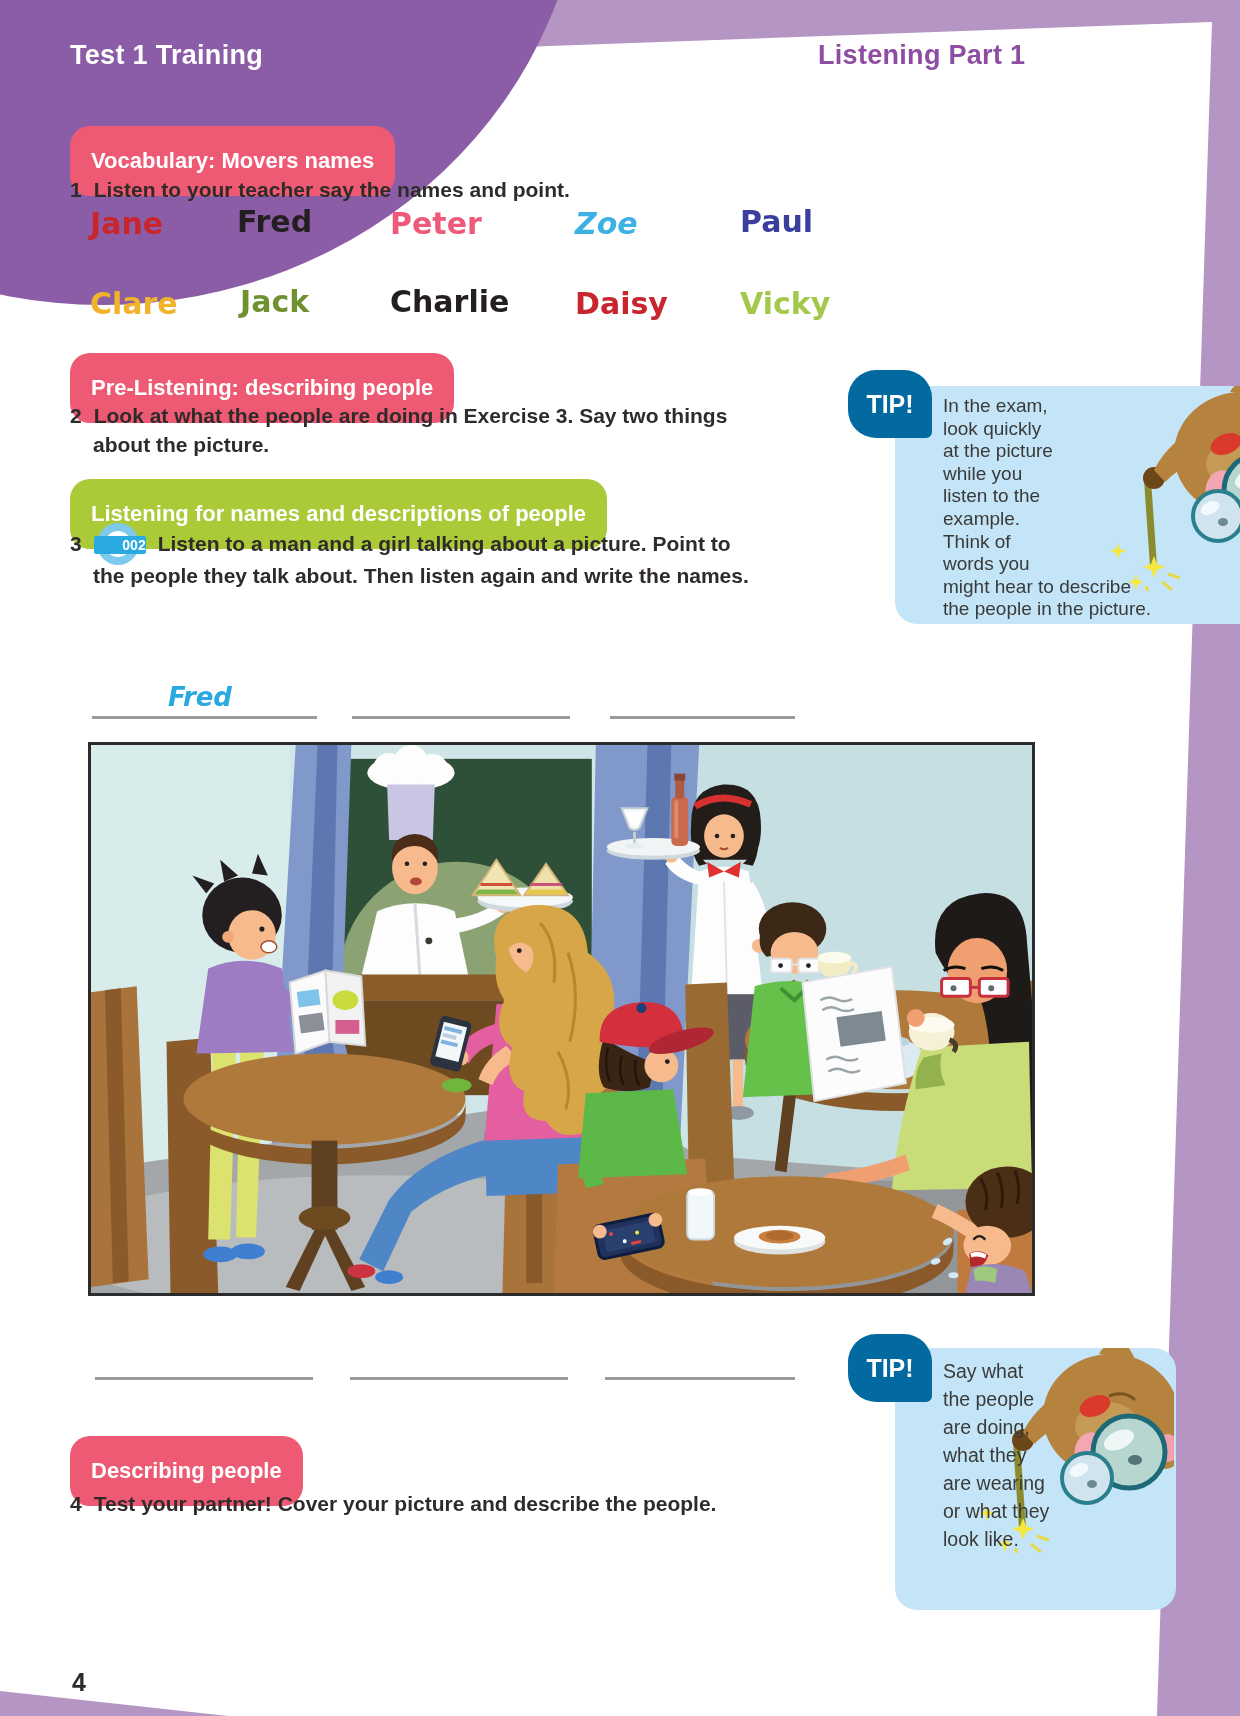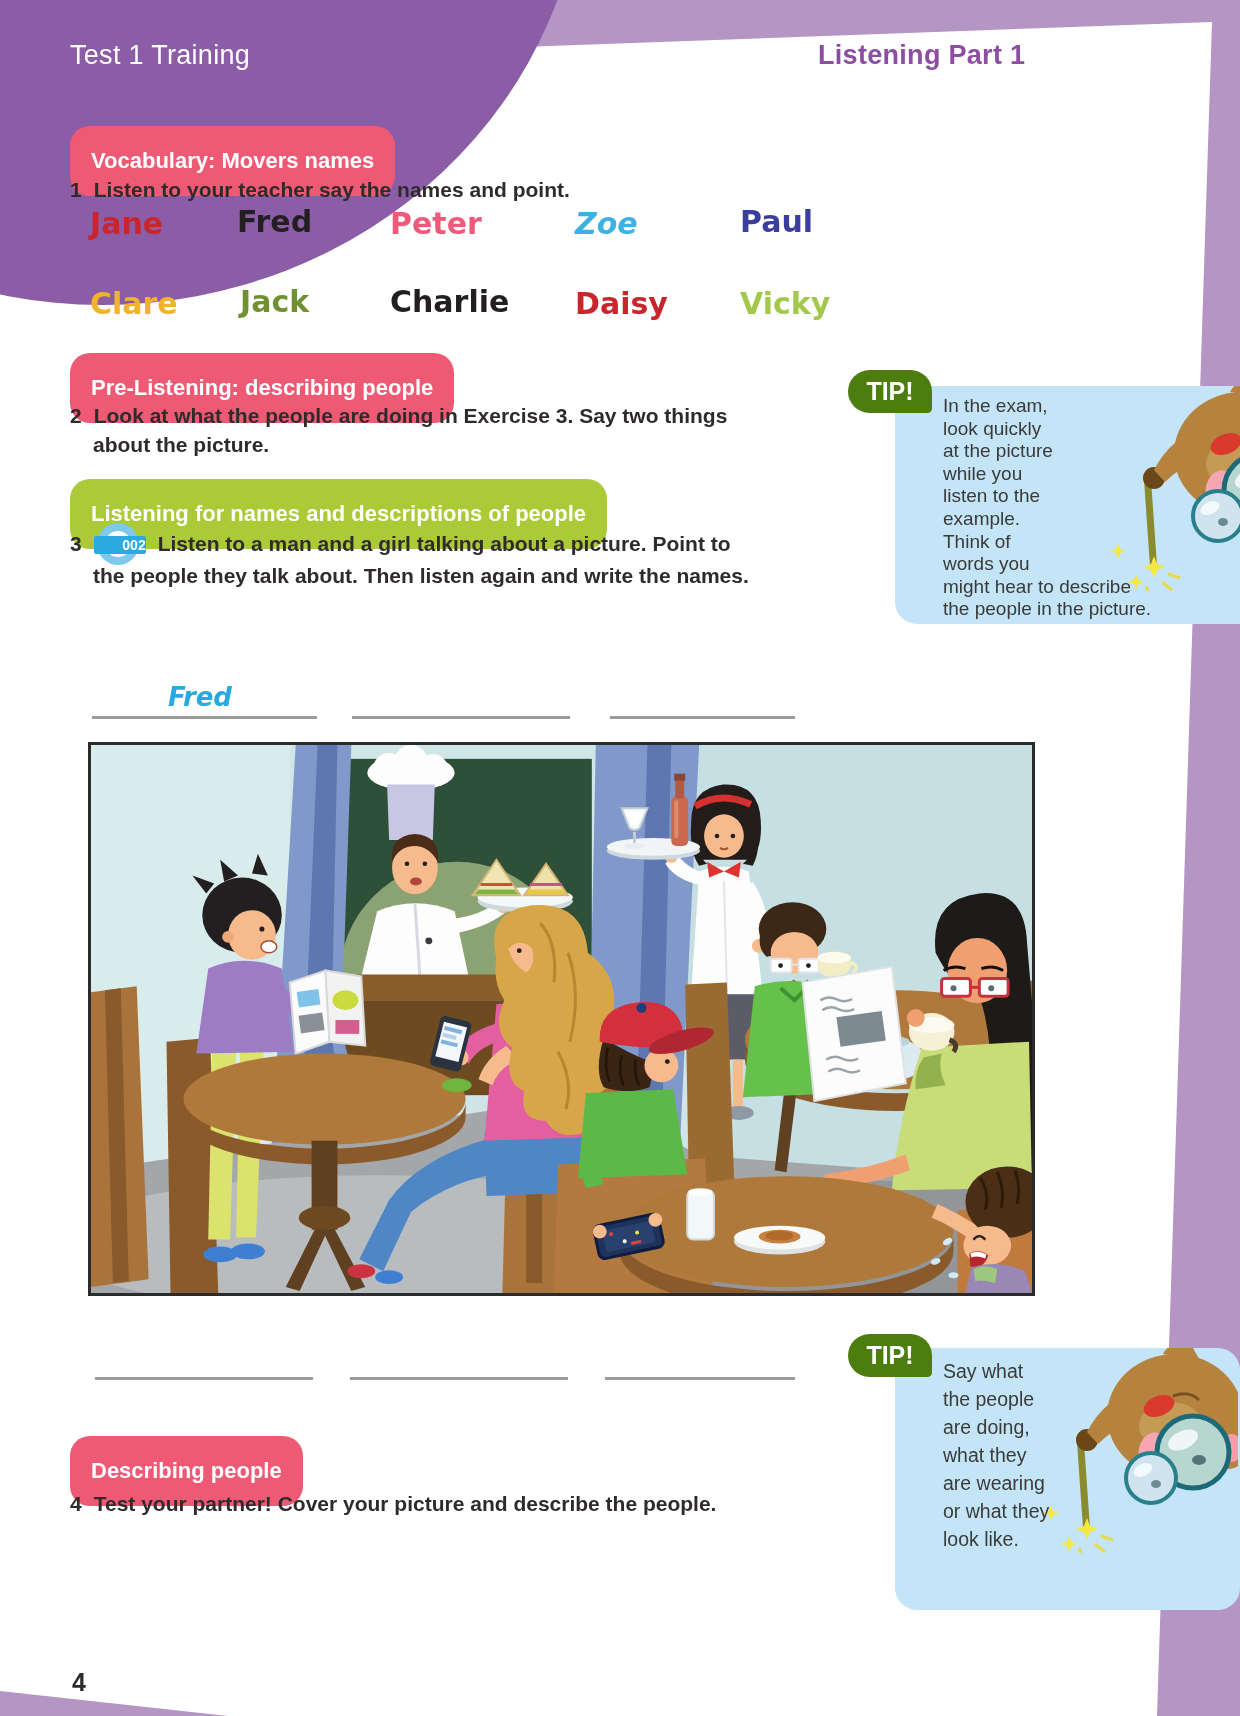--- a/index.html
+++ b/index.html
@@ -10,21 +10,21 @@
   }
   .page-white{
     position:absolute;inset:0;background:#ffffff;
     clip-path:polygon(0px 66px,1212px 22px,1157px 1716px,228px 1716px,0px 1691px);
   }
   .header-blob{
     position:absolute;left:-380px;top:-610px;width:965px;height:915px;
     border-radius:50%;background:#8c5da7;
   }
   .title-left{
-    position:absolute;left:70px;top:40px;font-size:27px;font-weight:normal;color:#ffffff;letter-spacing:.3px;text-align:center;
+    position:absolute;left:70px;top:40px;font-size:27px;font-weight:bold;color:#ffffff;letter-spacing:.3px;text-align:center;
   }
   .title-right{
     position:absolute;left:818px;top:40px;font-size:27px;font-weight:bold;color:#8c4da3;letter-spacing:.3px;
   }
   .badge{
     position:absolute;border-radius:20px;color:#fff;font-weight:bold;font-size:22px;
     padding:22px 21px;white-space:nowrap;
   }
   .badge.pink{background:#ee5a73}
   .badge.green{background:#abca38}
@@ -43,21 +43,21 @@
     font-size:26px;color:#2aa9e0;font-weight:bold;
   }
   .picture{
     position:absolute;left:88px;top:742px;width:947px;height:554px;
     border:3px solid #2b2b2b;box-sizing:border-box;background:#cfe5e7;
   }
   .picture svg{display:block;width:100%;height:100%}
   .tip-box{position:absolute;background:#c4e5f7;border-radius:22px}
   .tip-box .monkey-wrap{position:absolute;right:2px;top:0;width:195px;height:205px}
   .tip-bubble{
-    position:absolute;width:84px;height:43px;background:#4d7c0f;color:#fff;
+    position:absolute;width:84px;height:68px;background:#0369a1;color:#fff;
     font-weight:bold;font-size:25px;display:flex;align-items:center;justify-content:center;
     border-radius:28px 28px 6px 28px;z-index:5;
   }
   .tip-text{position:absolute;left:48px;top:9px;right:8px}
   .tip-line{font-size:19px;line-height:22.6px;color:#3a3a39}
   .tip-line.t2{font-size:19.5px;line-height:28px}
   .page-num{position:absolute;left:72px;top:1668px;font-size:25px;font-weight:bold;color:#2f2b2a}
   .hidden-defs{position:absolute;width:0;height:0;overflow:hidden}
 </style>
 </head>
@@ -421,21 +421,21 @@
 <div class="answer-line" style="left:95px;top:1377px;width:218px"></div>
 <div class="answer-line" style="left:350px;top:1377px;width:218px"></div>
 <div class="answer-line" style="left:605px;top:1377px;width:190px"></div>
 
 <div class="badge pink" style="left:70px;top:1436px">Describing people</div>
 
 <div class="ex" style="left:70px;top:1492px">
   <span class="num">4</span><span>Test your partner! Cover your picture and describe the people.</span>
 </div>
 
-<div class="tip-box" style="left:895px;top:1348px;width:345px;height:262px">
+<div class="tip-box" style="left:895px;top:1348px;width:281px;height:262px">
   <div class="monkey-wrap">
     <svg viewBox="0 0 195 205" width="195" height="205">
         <use href="#monkey"></use>
       </svg>
   </div>
   <div class="tip-text">
     <div class="tip-line t2">Say what</div>
     <div class="tip-line t2">the people</div>
     <div class="tip-line t2">are doing,</div>
     <div class="tip-line t2">what they</div>

